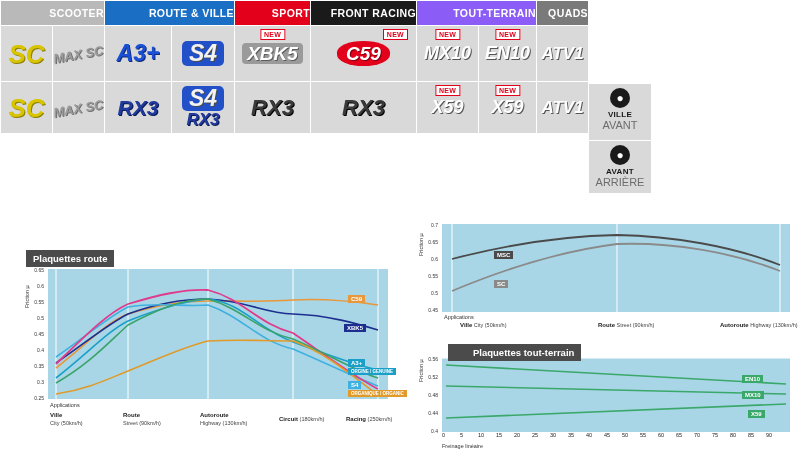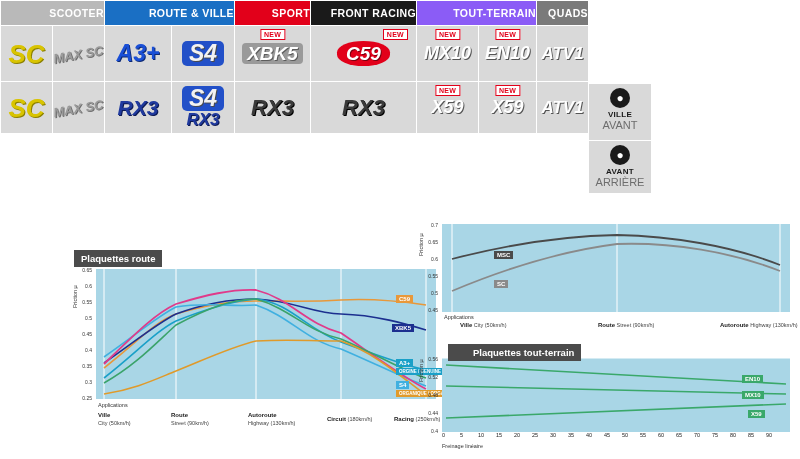--- a/index.html
+++ b/index.html
@@ -186,21 +186,21 @@
   <div class="fr-box fr-rear">
     <div class="fr-circle">●</div>
     <div class="fr-label">AVANT</div>
     <div class="fr-sub">ARRIÈRE</div>
   </div>
 </div>
 
 <div class="charts">
 
 
-  <div class="panel" style="left:26px; top:60px; width:370px; height:185px;margin-left:48px;">
+  <div class="panel" style="left:26px; top:60px; width:370px; height:185px;">
     <div class="chart-title" style="left:0px; top:-6px;">Plaquettes route</div>
     <div class="axis-label-y" style="left:-2px; top:52px;">Friction µ</div>
 
     <div class="ytick" style="left:2px; top:11px;">0.65</div>
     <div class="ytick" style="left:2px; top:27px;">0.6</div>
     <div class="ytick" style="left:2px; top:43px;">0.55</div>
     <div class="ytick" style="left:2px; top:59px;">0.5</div>
     <div class="ytick" style="left:2px; top:75px;">0.45</div>
     <div class="ytick" style="left:2px; top:91px;">0.4</div>
     <div class="ytick" style="left:2px; top:107px;">0.35</div>

